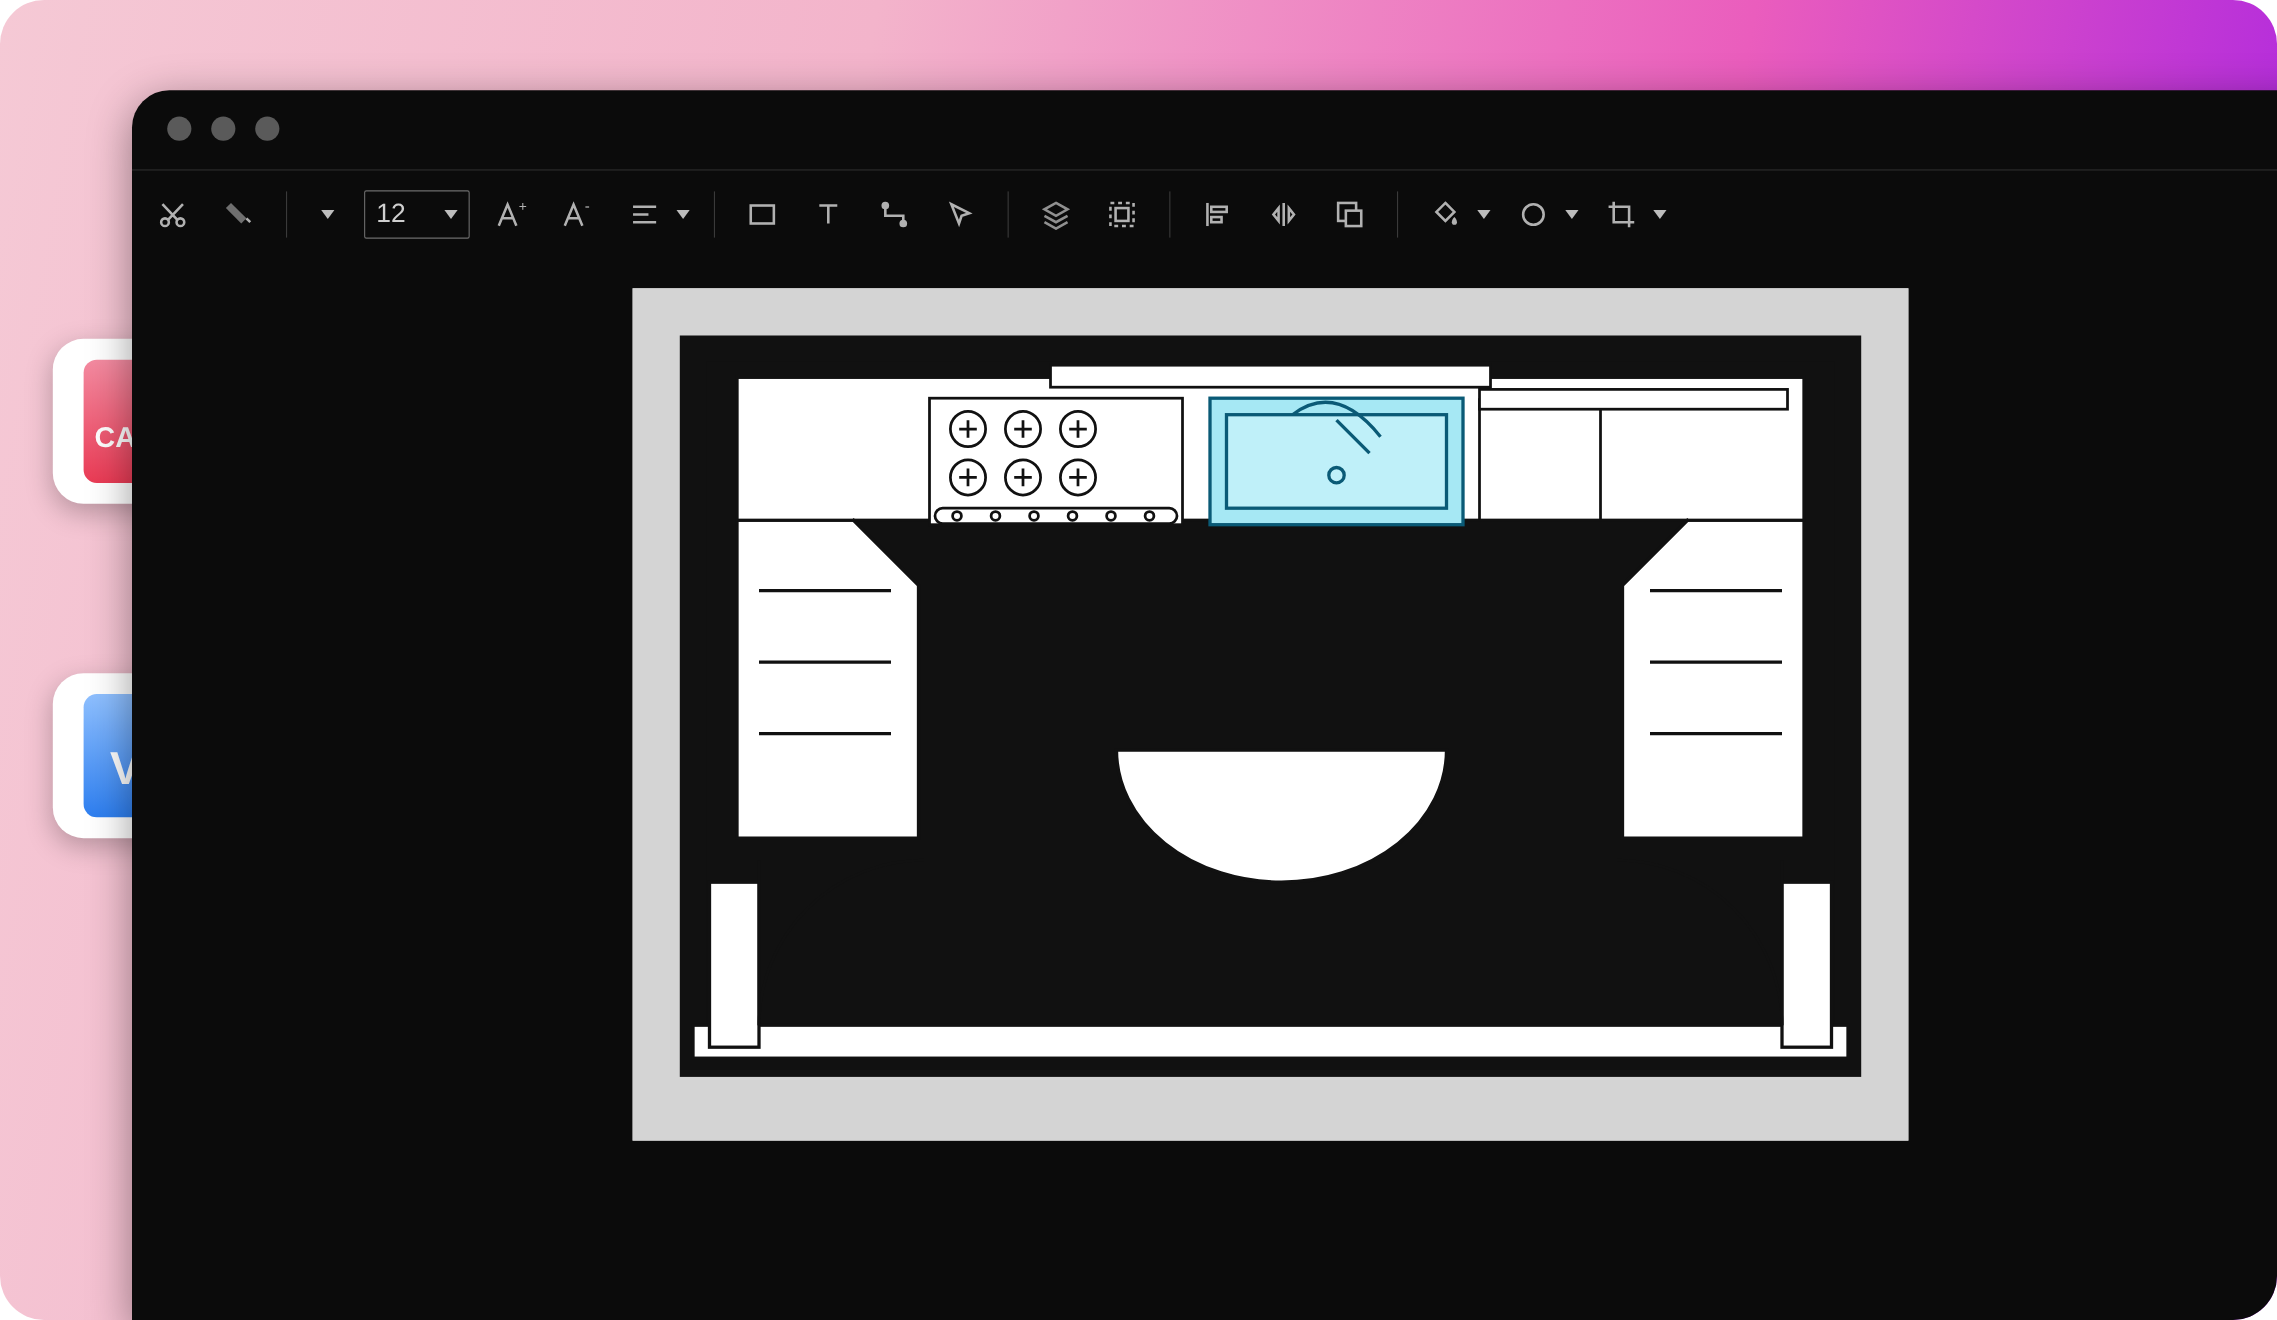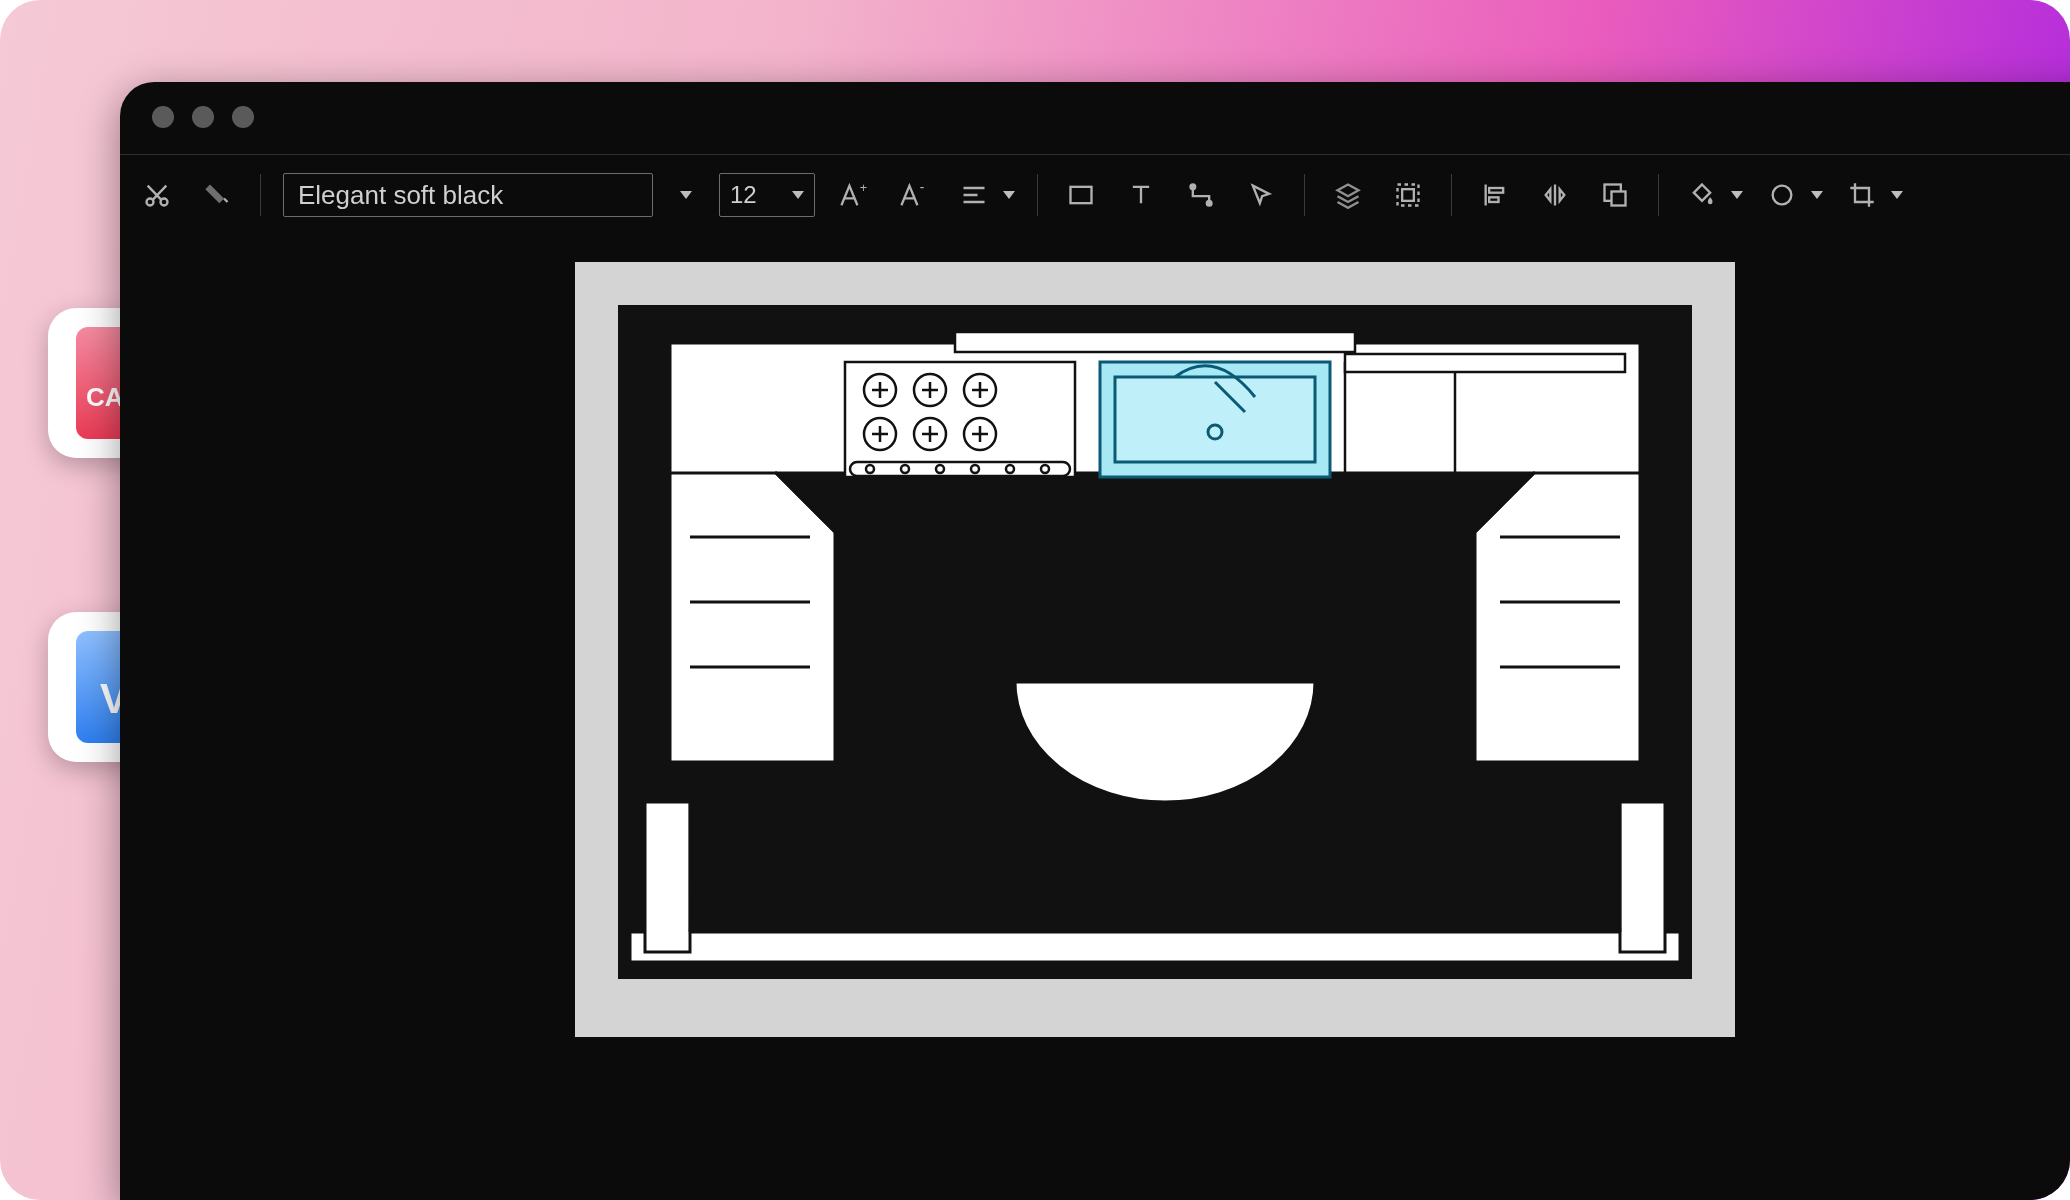--- a/index.html
+++ b/index.html
@@ -128,23 +128,20 @@
           </svg>
       </div>
       <div class="tb-icn">
         <svg width="28" height="28" viewBox="0 0 24 24">
             <path d="M6 3 L18 15 L14 19 L2 7 Z" fill="#cfcfcf" stroke="none" opacity="0.6"></path>
             <path d="M18 15 L21 18"></path>
           </svg>
       </div>
       <div class="tb-sep"></div>
 
-      <div id="theme-box">
-        <span>Elegant soft black</span>
-      </div>
       <div id="theme-drop" class="drop-chev"></div>
 
       <div id="size-box">
         <span>12</span>
         <span class="drop-chev"></span>
       </div>
 
       <div class="tb-icn">
         <svg width="32" height="28" viewBox="0 0 28 24">
             <path d="M3 21 L10 4 L17 21 M5.5 15 H14.5"></path>

